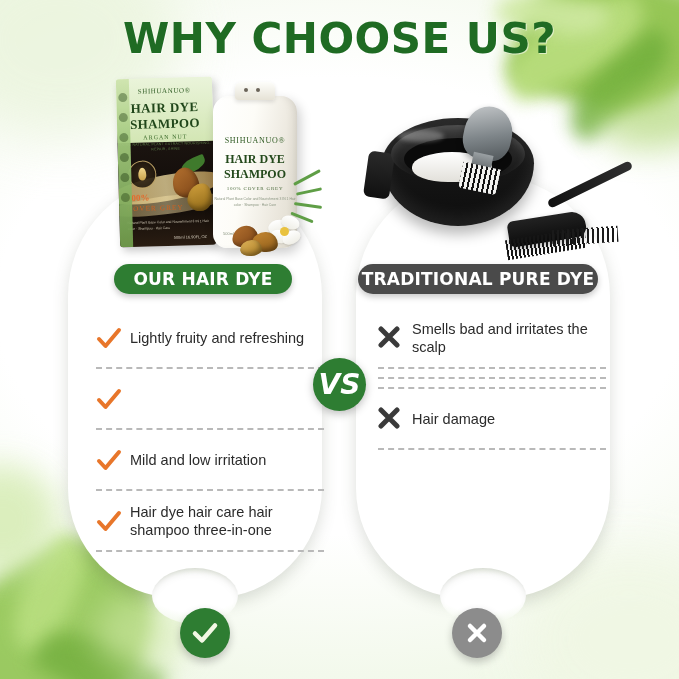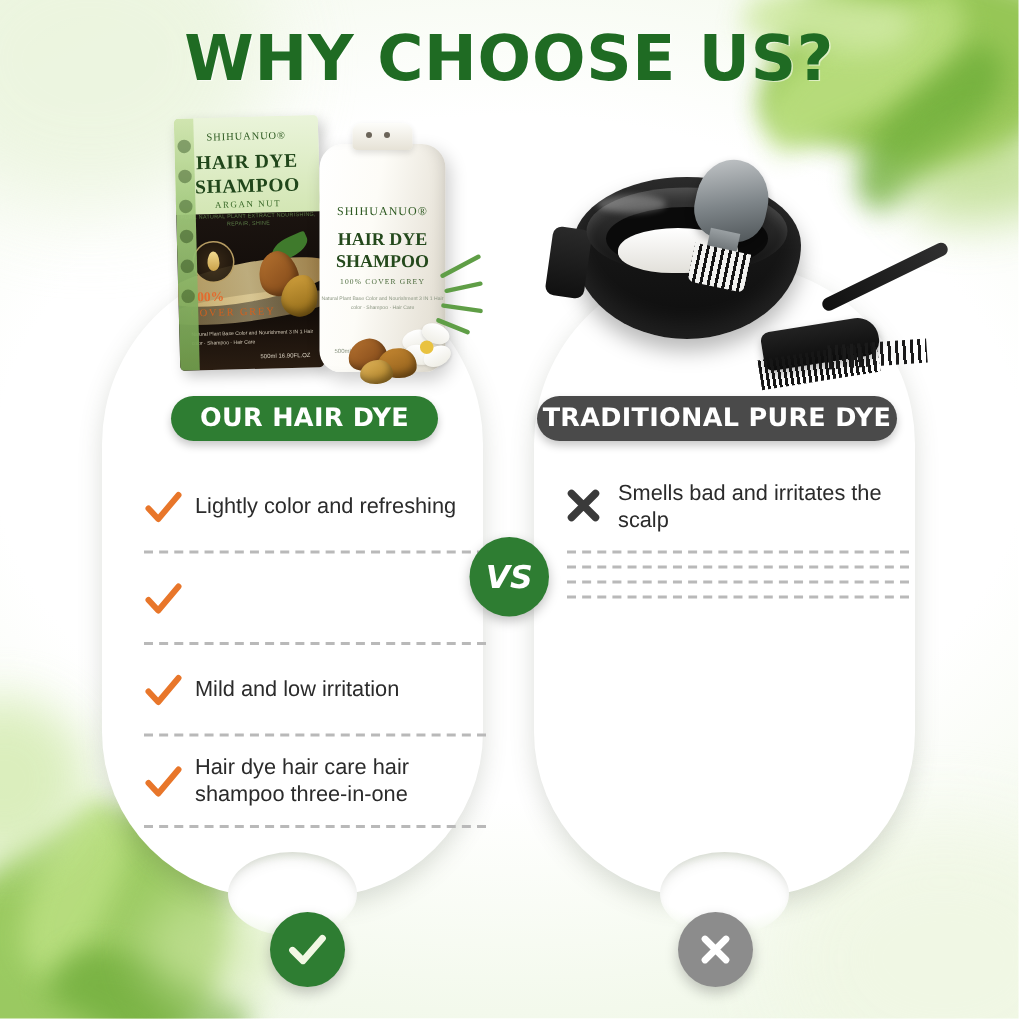--- a/index.html
+++ b/index.html
@@ -172,21 +172,21 @@
   .mark{position:absolute;left:0;top:50%;transform:translateY(-50%);width:26px;height:26px;}
 
   .check svg{width:26px;height:26px;display:block;}
   .cross svg{width:22px;height:22px;display:block;}
 
   
   .vs{
     position:absolute;left:313px;top:358px;width:53px;height:53px;border-radius:50%;
     background:#2e7d32;color:#ffffff;
     display:flex;align-items:center;justify-content:center;
-    font-size:21px;font-weight:bold;font-style:italic;
+    font-size:28px;font-weight:bold;font-style:italic;
     box-shadow:0 3px 8px rgba(0,0,0,.25);
     font-family:"DejaVu Sans", sans-serif;
   }
 
   
   .res{
     position:absolute;width:50px;height:50px;border-radius:50%;
     display:flex;align-items:center;justify-content:center;
     box-shadow:0 4px 9px rgba(0,0,0,.22);
   }
@@ -308,21 +308,21 @@
   <div class="pill pill-our">OUR HAIR DYE</div>
   <div class="pill pill-trad">TRADITIONAL PURE DYE</div>
 
   <div class="list list-left">
     <div class="row">
       <span class="mark check">
         <svg viewBox="0 0 26 26">
             <path d="M3 13 L9.5 20 L23 4" fill="none" stroke="#e8762a" stroke-width="4" stroke-linecap="round" stroke-linejoin="round"></path>
           </svg>
       </span>
-      <span class="txt">Lightly color and refreshing</span>
+      <span class="txt">Lightly fruity and refreshing</span>
     </div>
     <div class="sep"></div>
 
     <div class="row">
       <span class="mark check">
         <svg viewBox="0 0 26 26">
             <path d="M3 13 L9.5 20 L23 4" fill="none" stroke="#e8762a" stroke-width="4" stroke-linecap="round" stroke-linejoin="round"></path>
           </svg>
       </span>
     </div>
@@ -357,20 +357,28 @@
           </svg>
       </span>
       <span class="txt">Smells bad and irritates the scalp</span>
     </div>
     <div class="sep"></div>
 
     <div class="sep"></div>
 
     <div class="sep"></div>
 
+    <div class="row">
+      <span class="mark cross">
+        <svg viewBox="0 0 22 22">
+            <path d="M3 3 L19 19 M19 3 L3 19" fill="none" stroke="#3a3a3a" stroke-width="5" stroke-linecap="round"></path>
+          </svg>
+      </span>
+      <span class="txt">Hair damage</span>
+    </div>
     <div class="sep"></div>
   </div>
 
   <div class="vs">VS</div>
 
   <div class="res res-good">
     <svg viewBox="0 0 30 30">
       <path d="M5 15.5 L12 22.5 L25 7.5" fill="none" stroke="#f2f8e4" stroke-width="4.5" stroke-linecap="round" stroke-linejoin="round"></path>
     </svg>
   </div>

